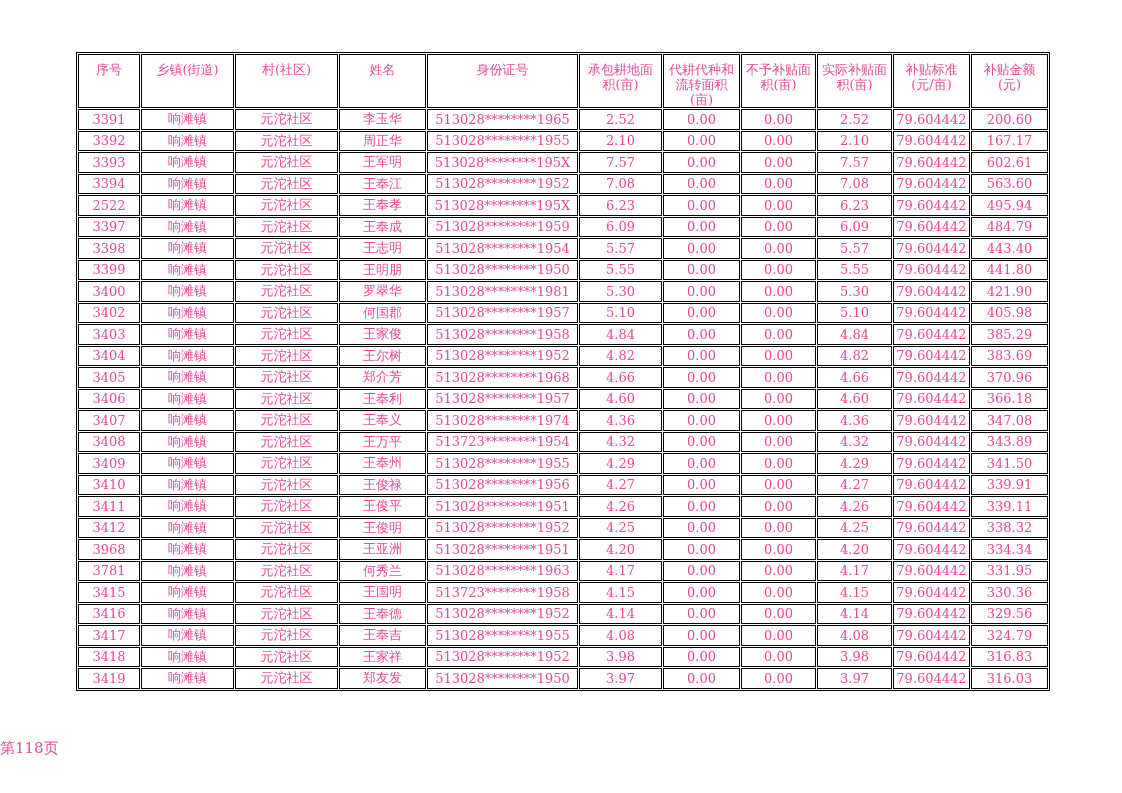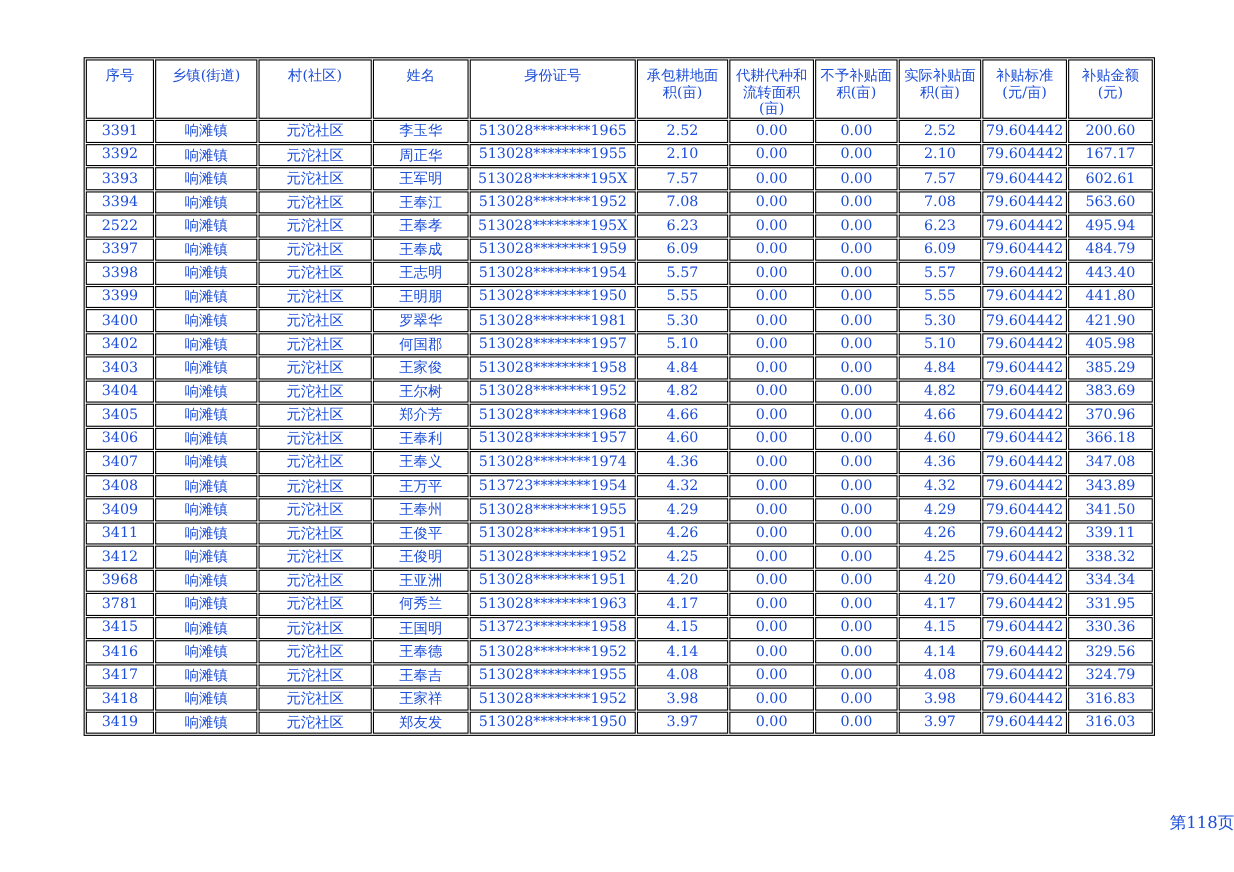--- a/index.html
+++ b/index.html
@@ -1,21 +1,21 @@
 <!DOCTYPE html>
 <html><head>
 <meta charset="utf-8">
 <style>
   html, body { margin: 0; padding: 0; background: #ffffff; }
   .page {
     position: relative;
     width: 1122px;
     height: 793px;
     background: #ffffff;
-    color: #1d4ed8;
+    color: #ec4899;
     font-family: "DejaVu Serif", "Liberation Serif", serif;
     overflow: hidden;
   }
   table.subsidy {
     position: absolute;
     left: 76px;
     top: 52px;
     width: 972px;
     border-collapse: separate;
     border-spacing: 1px;
@@ -45,21 +45,21 @@
     height: 20.5px;
     vertical-align: middle;
     font-size: 13px;
     white-space: nowrap;
   }
   .footer {
     position: absolute;
     top: 739px;
     left: 0;
     width: 100%;
-    text-align: right;
+    text-align: left;
     font-size: 15px;
   }
 </style>
 </head>
 <body>
 
 <div class="page">
 
   <table class="subsidy">
     <colgroup>
@@ -313,20 +313,33 @@
           <td>王奉州</td>
           <td>513028********1955</td>
           <td>4.29</td>
           <td>0.00</td>
           <td>0.00</td>
           <td>4.29</td>
           <td>79.604442</td>
           <td>341.50</td>
         </tr>
         <tr>
+          <td>3410</td>
+          <td>响滩镇</td>
+          <td>元沱社区</td>
+          <td>王俊禄</td>
+          <td>513028********1956</td>
+          <td>4.27</td>
+          <td>0.00</td>
+          <td>0.00</td>
+          <td>4.27</td>
+          <td>79.604442</td>
+          <td>339.91</td>
+        </tr>
+        <tr>
           <td>3411</td>
           <td>响滩镇</td>
           <td>元沱社区</td>
           <td>王俊平</td>
           <td>513028********1951</td>
           <td>4.26</td>
           <td>0.00</td>
           <td>0.00</td>
           <td>4.26</td>
           <td>79.604442</td>

